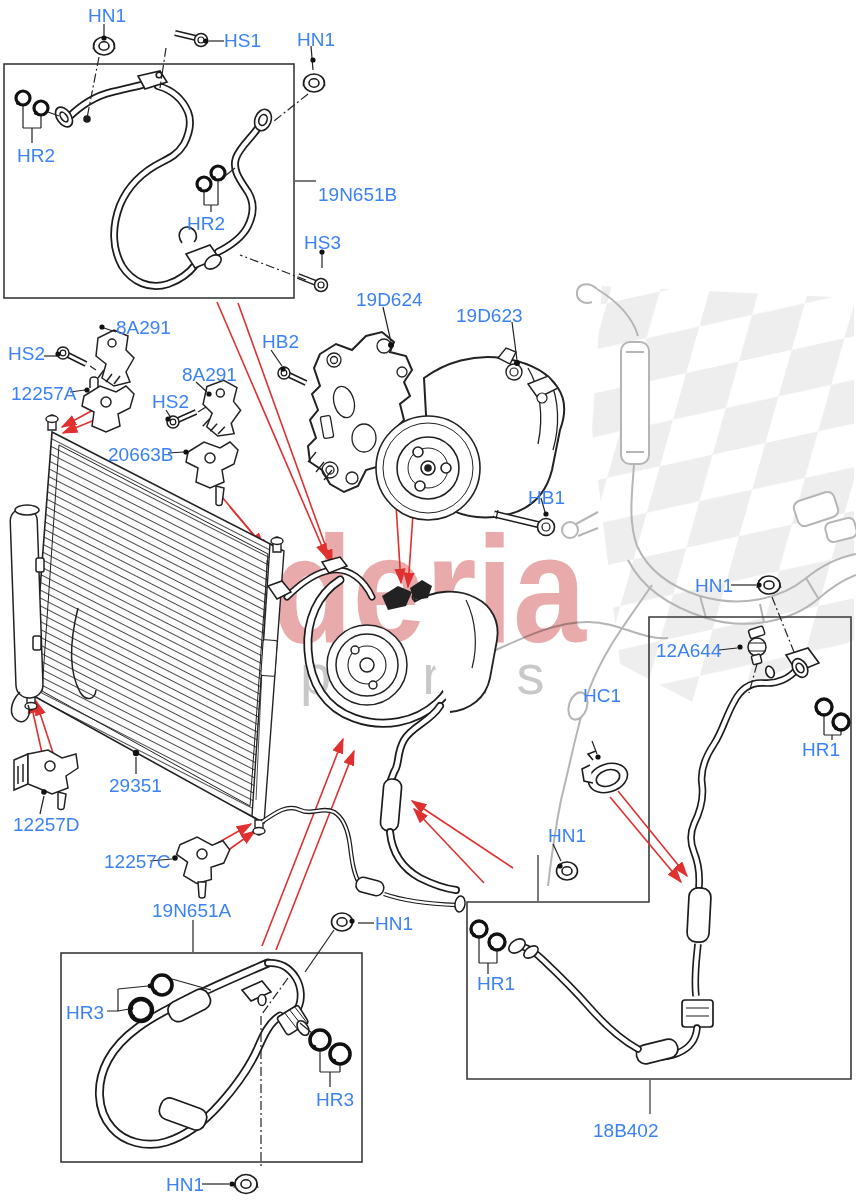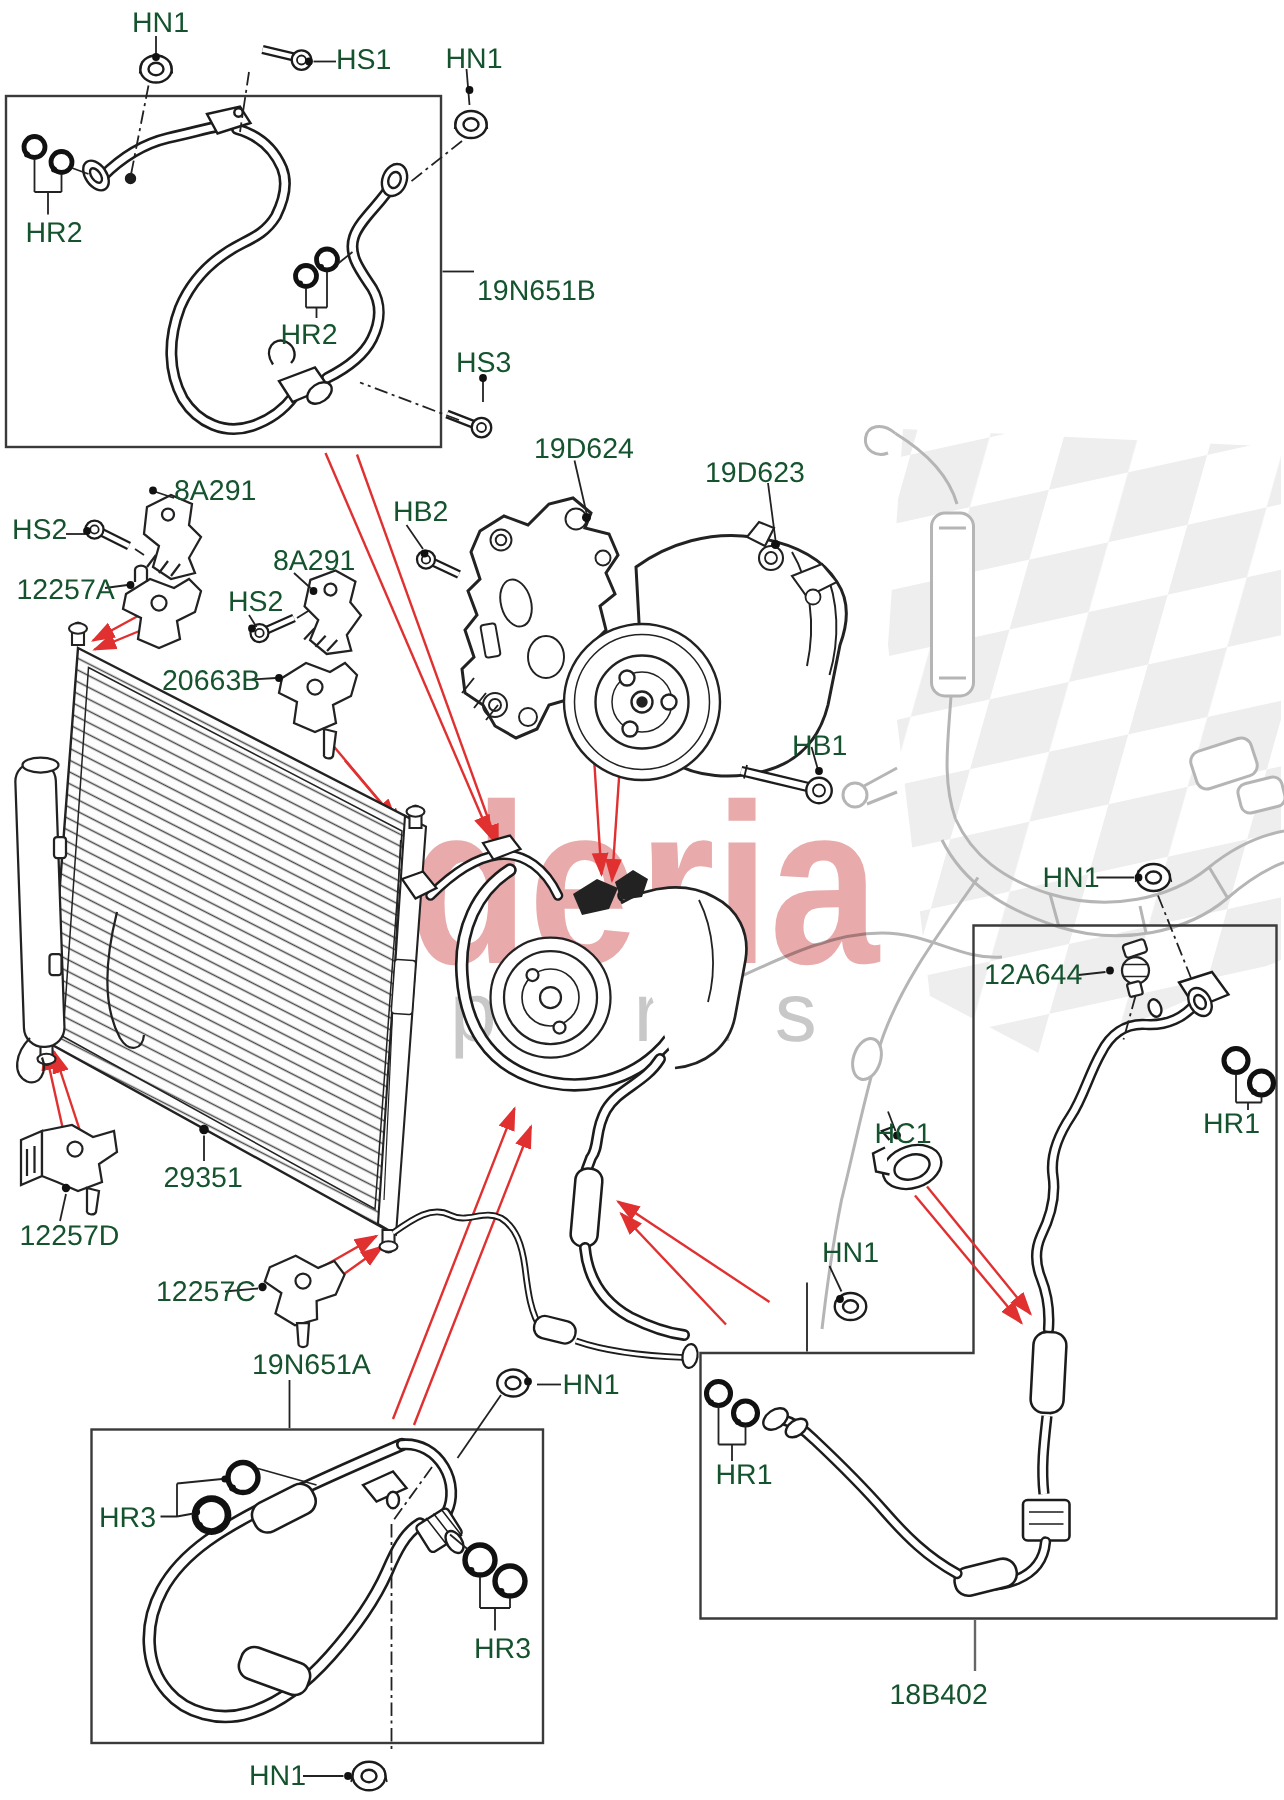--- a/index.html
+++ b/index.html
@@ -1,19 +1,19 @@
 <!DOCTYPE html>
 <html><head>
 <meta charset="utf-8">
 <style>
   html,body{margin:0;padding:0;background:#fff;}
   #stage{position:relative;width:856px;height:1200px;background:#fff;overflow:hidden;
          font-family:"Liberation Sans",sans-serif;}
   #lineart{position:absolute;left:0;top:0;}
-  .part-label{position:absolute;font-size:19px;line-height:1;color:#14532d;white-space:nowrap;
+  .part-label{position:absolute;font-size:19px;line-height:1;color:#3b82f6;white-space:nowrap;
               cursor:pointer;}
 </style>
 </head>
 <body>
 
 <div id="stage">
 
 <svg id="lineart" width="856" height="1200" viewBox="0 0 856 1200">
   <defs>
     <pattern id="fins" width="7" height="7" patternUnits="userSpaceOnUse" patternTransform="rotate(27)">
@@ -505,38 +505,38 @@
 </svg>
 
 <span class="part-label" style="left:88px;top:6px">HN1</span>
 <span class="part-label" style="left:224px;top:31px">HS1</span>
 <span class="part-label" style="left:297px;top:30px">HN1</span>
 <span class="part-label" style="left:17px;top:146px">HR2</span>
 <span class="part-label" style="left:318px;top:185px">19N651B</span>
 <span class="part-label" style="left:187px;top:214px">HR2</span>
 <span class="part-label" style="left:304px;top:233px">HS3</span>
 <span class="part-label" style="left:356px;top:290px">19D624</span>
-<span class="part-label" style="left:470px;top:306px">19D623</span>
+<span class="part-label" style="left:456px;top:306px">19D623</span>
 <span class="part-label" style="left:116px;top:318px">8A291</span>
 <span class="part-label" style="left:262px;top:332px">HB2</span>
 <span class="part-label" style="left:8px;top:344px">HS2</span>
 <span class="part-label" style="left:182px;top:365px">8A291</span>
 <span class="part-label" style="left:11px;top:384px">12257A</span>
 <span class="part-label" style="left:152px;top:392px">HS2</span>
 <span class="part-label" style="left:108px;top:445px">20663B</span>
 <span class="part-label" style="left:528px;top:488px">HB1</span>
 <span class="part-label" style="left:695px;top:576px">HN1</span>
 <span class="part-label" style="left:656px;top:641px">12A644</span>
-<span class="part-label" style="left:583px;top:747px">HC1</span>
+<span class="part-label" style="left:583px;top:686px">HC1</span>
 <span class="part-label" style="left:802px;top:740px">HR1</span>
 <span class="part-label" style="left:109px;top:776px">29351</span>
 <span class="part-label" style="left:13px;top:815px">12257D</span>
 <span class="part-label" style="left:548px;top:826px">HN1</span>
 <span class="part-label" style="left:104px;top:852px">12257C</span>
-<span class="part-label" style="left:168px;top:901px">19N651A</span>
+<span class="part-label" style="left:152px;top:901px">19N651A</span>
 <span class="part-label" style="left:375px;top:914px">HN1</span>
 <span class="part-label" style="left:66px;top:1003px">HR3</span>
 <span class="part-label" style="left:316px;top:1090px">HR3</span>
 <span class="part-label" style="left:593px;top:1121px">18B402</span>
 <span class="part-label" style="left:166px;top:1175px">HN1</span>
 <span class="part-label" style="left:477px;top:974px">HR1</span>
 
 </div>
 
 </body></html>

